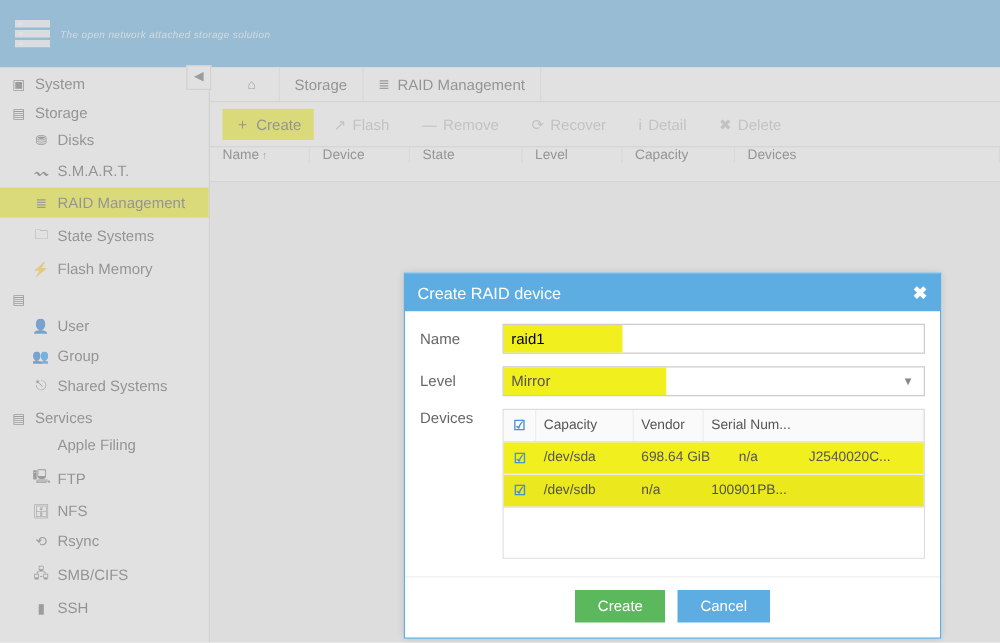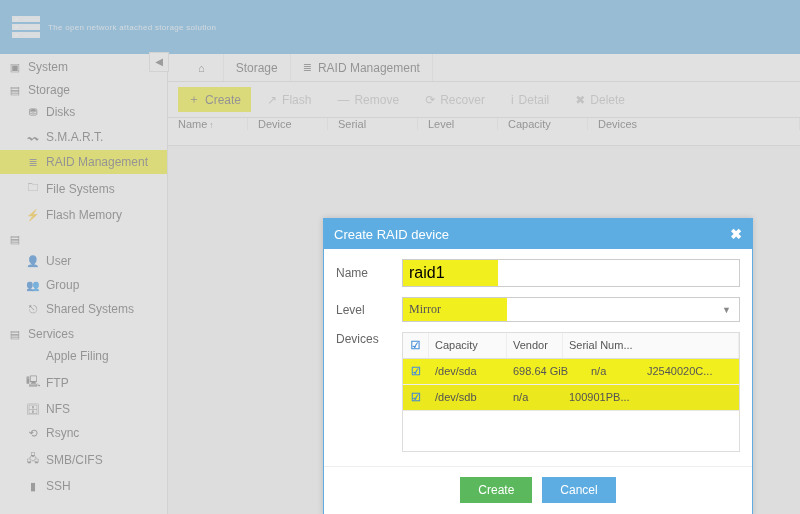--- a/index.html
+++ b/index.html
@@ -3,21 +3,21 @@
 <meta charset="utf-8">
 <style>
   * { box-sizing: border-box; font-family: Arial, sans-serif; }
   body { margin:0; padding:0; width:800px; height:514px; overflow:hidden; background:#f7f7f7; position:relative; }
   
   
   .header { background:#5dade2; height:54px; display:flex; align-items:center; padding:0 12px; color:#fff; }
   .logo-icon { width:28px; height:22px; margin-right:8px; }
   .logo-icon svg rect { fill:#fff; opacity:.9; }
   .logo-text { font-size:22px; font-weight:300; letter-spacing:0.5px; line-height:1; }
-  .logo-sub { font-size:8px; opacity:.8; letter-spacing:0.3px; }
+  .logo-sub { font-size:8px; opacity:.8; letter-spacing:0.3px;font-style:italic; }
   
   
   .main { display:flex; height:460px; }
   
   
   .sidebar { width:168px; background:#fff; border-right:1px solid #ddd; font-size:12px; color:#555; position:relative; }
   .sidebar-toggle { position:absolute; top:-2px; right:-2px; width:20px; height:20px; background:#fff; border:1px solid #ddd; text-align:center; line-height:18px; font-size:10px; color:#666; cursor:pointer; }
   .side-group { padding:6px 0 3px 8px; cursor:pointer; display:flex; align-items:center; }
   .side-group .gicon { width:14px; text-align:center; margin-right:6px; font-size:11px; color:#666;}
   .side-item { padding:5px 0 5px 26px; cursor:pointer; display:flex; align-items:center; }
@@ -48,23 +48,23 @@
   .overlay { position:absolute; inset:0; background:rgba(200,200,200,0.55); }
   
   
   .modal { position:absolute; left:323px; top:218px; width:430px; background:#fff; border:1px solid #5dade2; font-size:12px; color:#555; box-shadow:0 0 6px rgba(0,0,0,.15);}
   .modal-head { background:#5dade2; color:#fff; height:30px; display:flex; align-items:center; padding:0 10px; font-size:13px; justify-content:space-between;}
   .modal-head .close { cursor:pointer; font-weight:bold; font-size:14px;}
   .modal-body { padding:10px 12px 4px 12px; }
   .mrow { display:flex; align-items:center; margin-bottom:10px; }
   .mlabel { width:66px; color:#666;}
   .mfield { flex:1; position:relative;}
-  .minput { width:100%; border:1px solid #ccc; padding:4px 6px; font-size:16px; }
+  .minput { width:100%; border:1px solid #ccc; padding:4px 6px; font-size:12px; }
   .mhlname { background:#f2ef1e; width:95px; }
-  .mhlselect { background:#f2ef1e; width:104px; display:inline-block; padding:4px 6px; border:1px solid #ccc;font-family:Liberation Serif, serif;}
+  .mhlselect { background:#f2ef1e; width:130px; display:inline-block; padding:4px 6px; border:1px solid #ccc;}
   .mselect-full { border:1px solid #ccc; display:flex; align-items:center; padding:0; }
   .mselect-full .arrow { margin-left:auto; padding:4px 8px; color:#888; font-size:9px; cursor:pointer;}
   
   .devtable { border:1px solid #ddd; }
   .devhead { display:flex; background:#fafafa; border-bottom:1px solid #ddd; font-size:11px; }
   .devhead .dh { padding:6px 6px; border-right:1px solid #eee; color:#555;}
   .dhc{width:26px;text-align:center;} .dhd{width:78px;} .dhcap{width:78px;} .dhv{width:56px;} .dhs{flex:1;}
   .devrow { display:flex; background:#f2ef1e; border-bottom:1px solid #eee; font-size:11px; }
   .devrow .dc { padding:6px 6px; }
   .devrow.alt { background:#f2ef1e; filter:brightness(0.97);}
@@ -118,21 +118,21 @@
     <div class="side-item">
         <span class="iicon">〰</span>
         <span>S.M.A.R.T.</span>
       </div>
     <div class="side-item active">
         <span class="iicon">≣</span>
         <span>RAID Management</span>
       </div>
     <div class="side-item">
         <span class="iicon">🗀</span>
-        <span>File Systems</span>
+        <span>State Systems</span>
       </div>
     <div class="side-item">
         <span class="iicon">⚡</span>
         <span>Flash Memory</span>
       </div>
 
     <div class="side-group">
         <span class="gicon">▤</span>
       </div>
     <div class="side-item">
@@ -217,21 +217,21 @@
         </div>
       <div class="tbtn">
           <span class="ti">✖</span>
           <span>Delete</span>
         </div>
     </div>
 
     <div class="gridhead">
       <div class="gh gh0"><span>Name</span><span class="sortarr">↑</span></div>
       <div class="gh gh1">Device</div>
-      <div class="gh gh2">Serial</div>
+      <div class="gh gh2">State</div>
       <div class="gh gh3">Level</div>
       <div class="gh gh4">Capacity</div>
       <div class="gh gh5">Devices</div>
     </div>
     <div class="gridbody"></div>
   </div>
 </div>
 
 <div class="overlay"></div>
 

